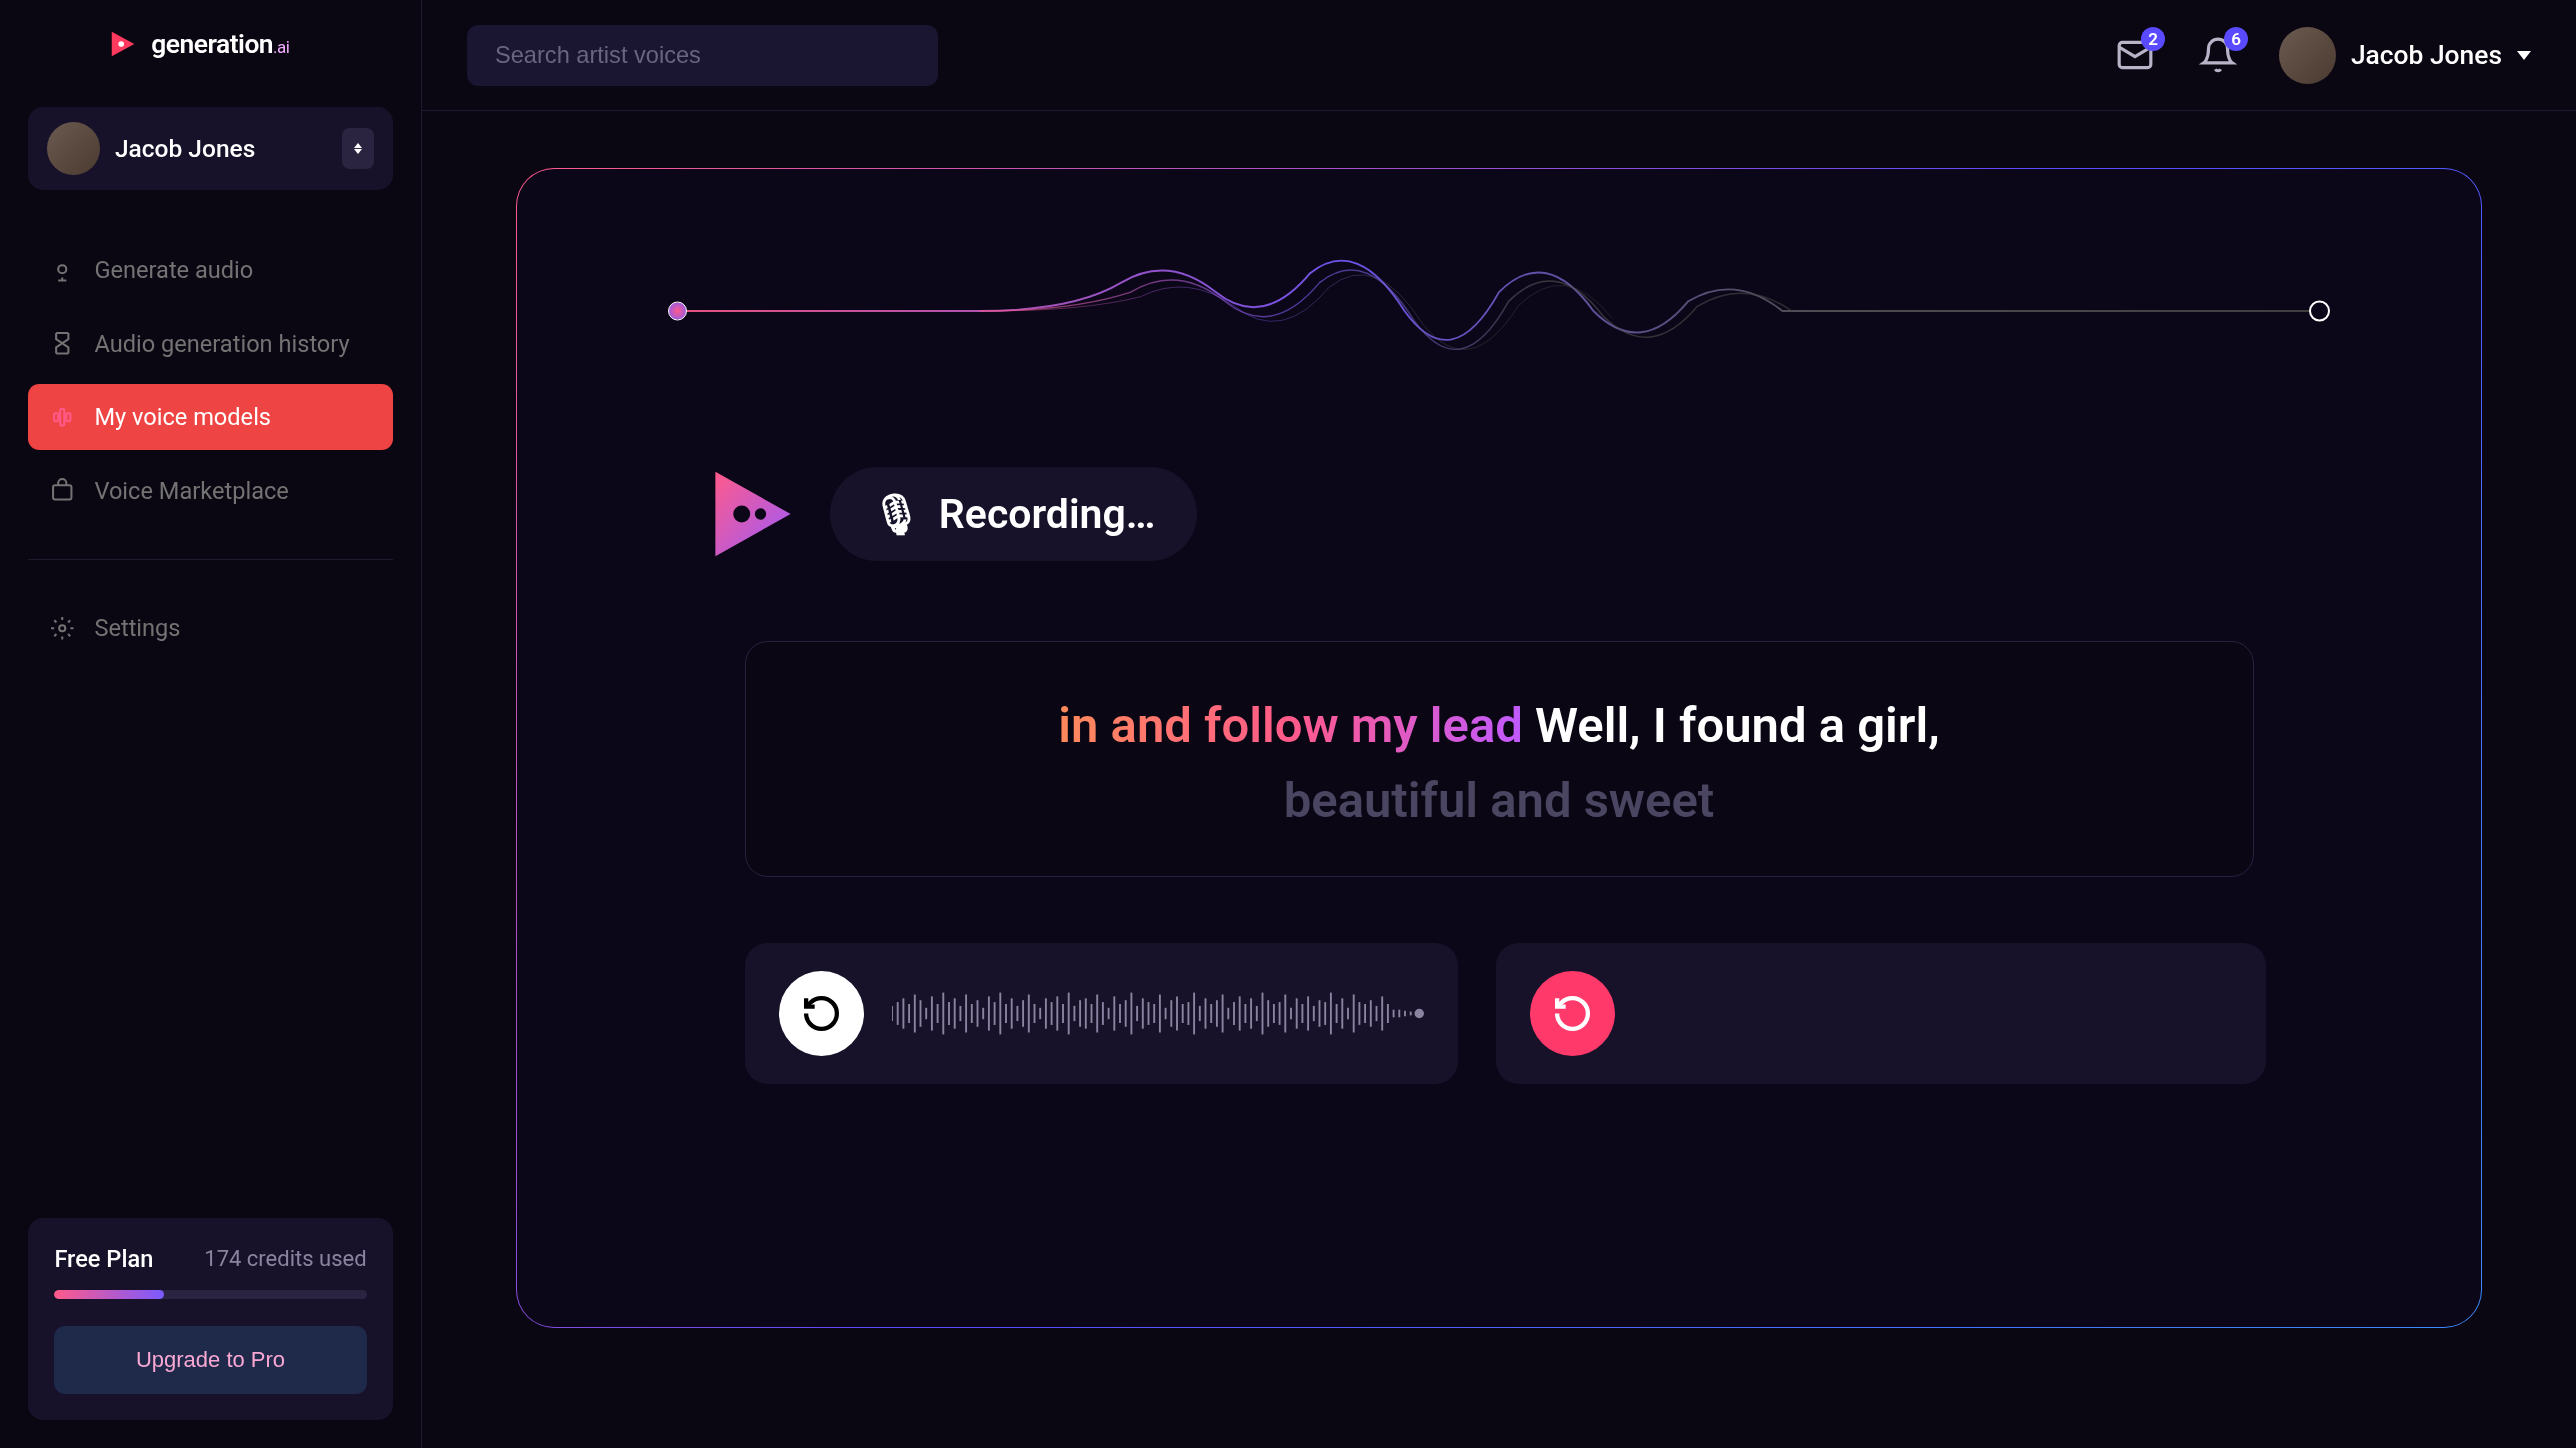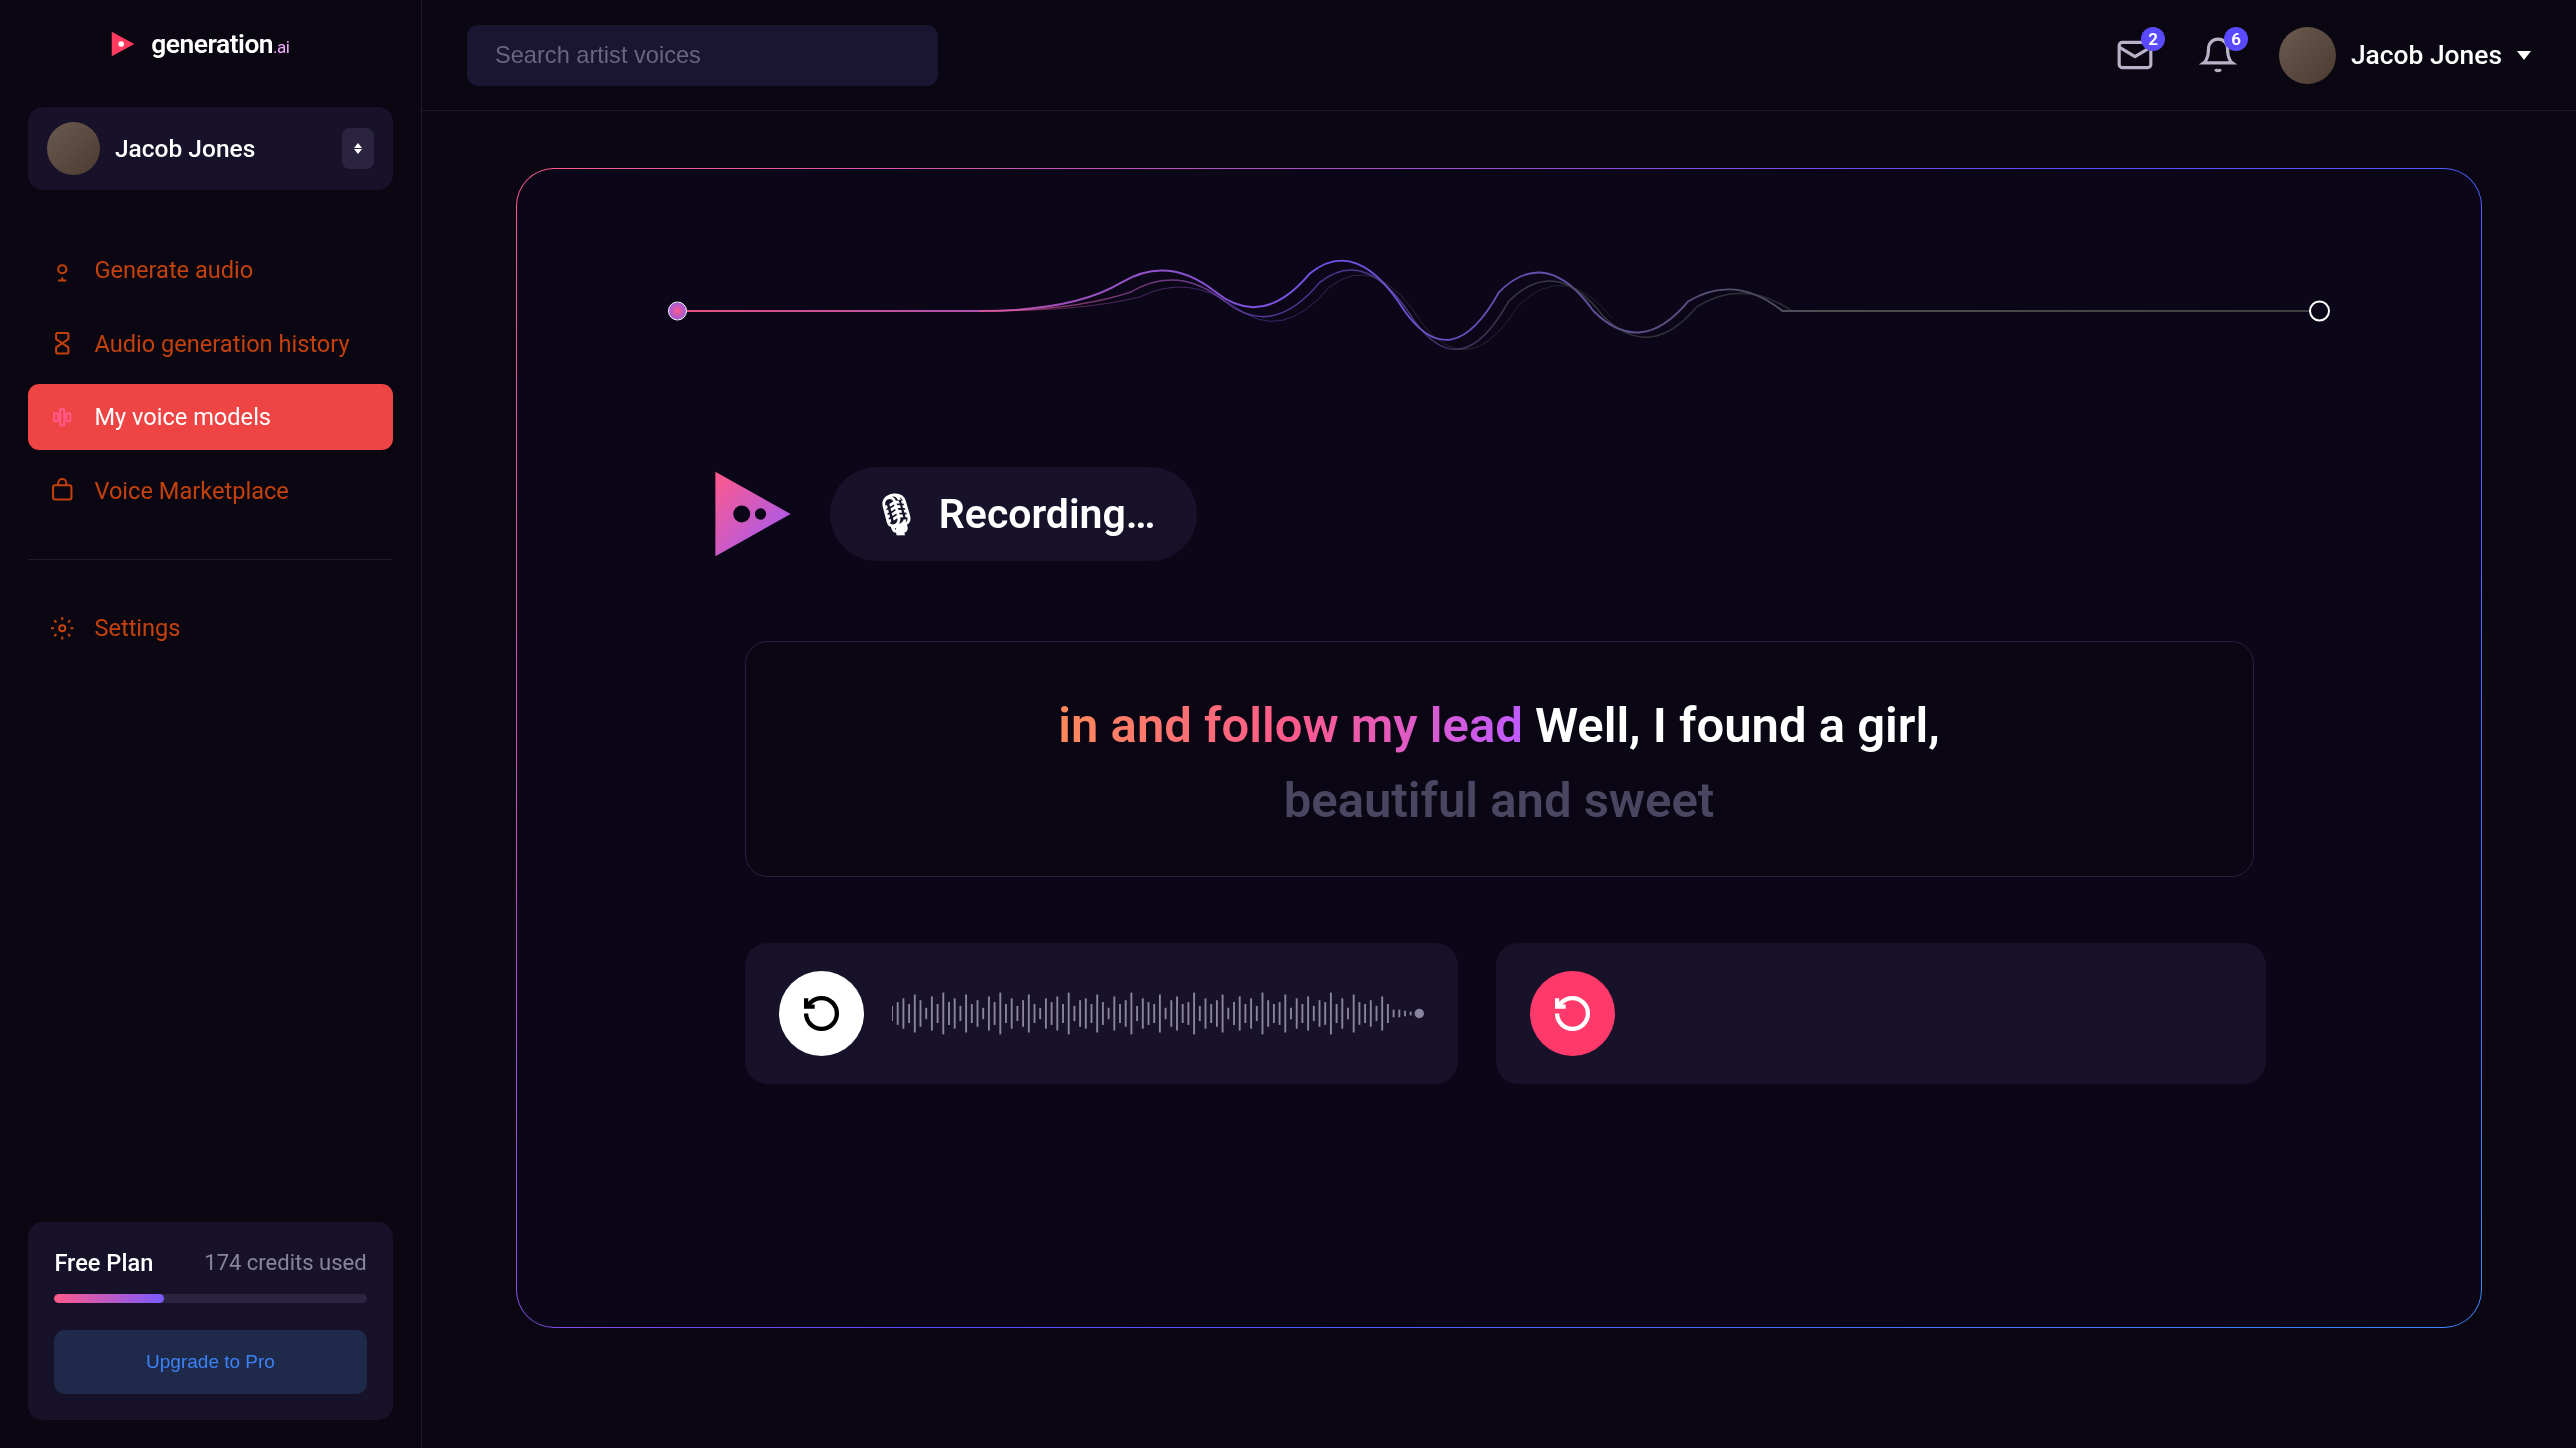--- a/index.html
+++ b/index.html
@@ -103,21 +103,21 @@
   gap: 7.5px;
 }
 
 .nav-item {
   display: flex;
   align-items: center;
   gap: 19px;
   padding: 19px 21px;
   border-radius: 11.3px;
   font-size: 23.6px;
-  color: #c2410c;
+  color: #737373;
   cursor: pointer;
 }
 
 .nav-item.active {
   background: #ef4444;
   color: #fff;
 }
 
 .nav-item .icon {
   width: 26.4px;
@@ -173,22 +173,22 @@
   background: linear-gradient(90deg, #ff5a8a, #7a5aff);
   border-radius: 4.7px;
 }
 
 .upgrade-btn {
   width: 100%;
   padding: 21px;
   background: #1f2a4a;
   border: none;
   border-radius: 11.3px;
-  color: #3b82f6;
-  font-size: 19px;
+  color: #f9a8d4;
+  font-size: 22px;
   font-weight: 500;
   cursor: pointer;
   text-align: center;
 }
 
 .main {
   flex: 1;
   display: flex;
   flex-direction: column;
 }

